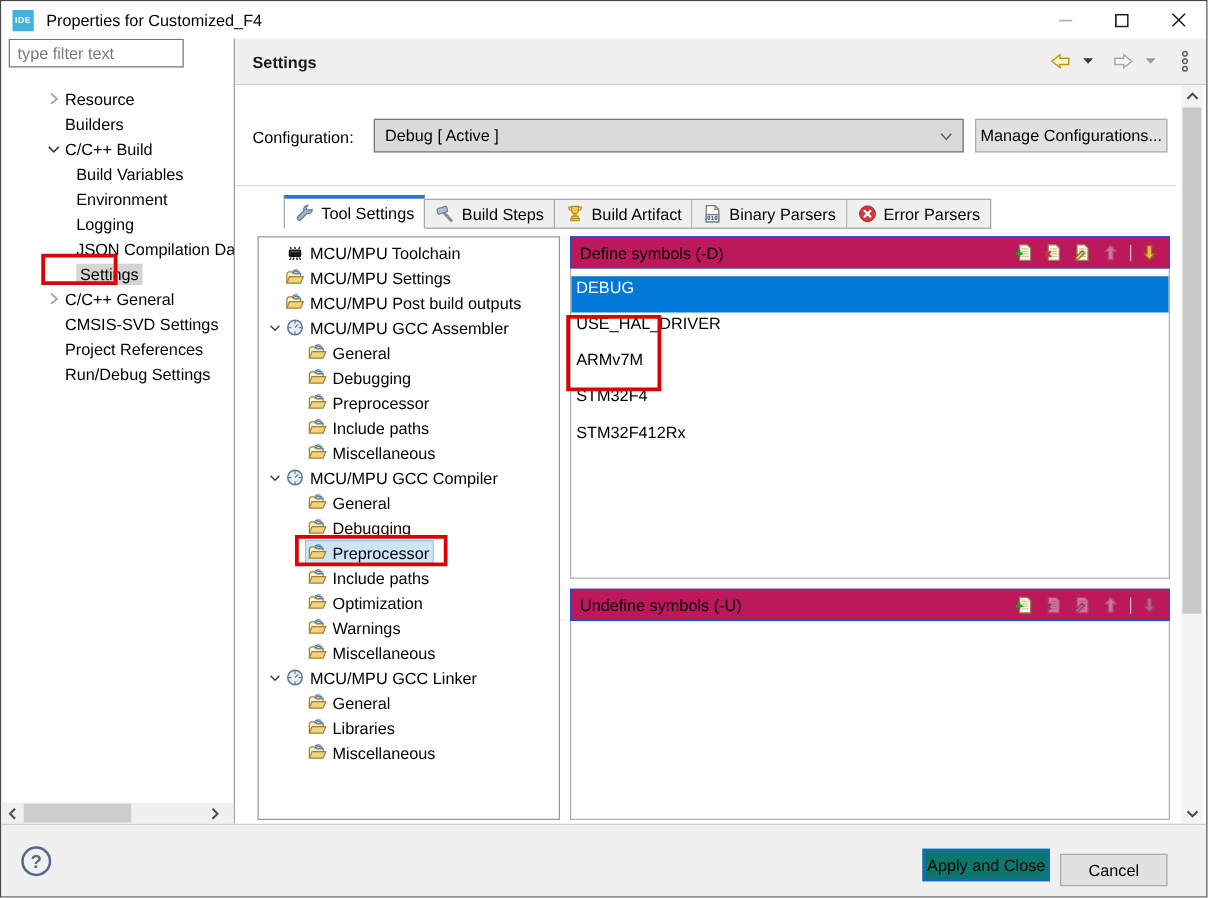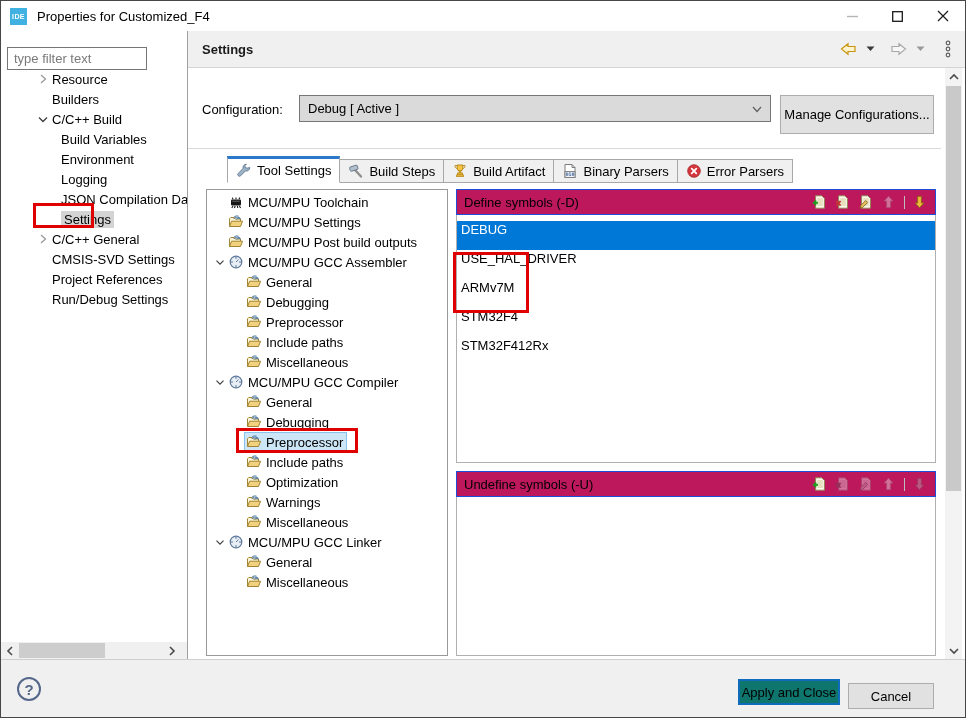--- a/index.html
+++ b/index.html
@@ -10,21 +10,21 @@
   
   .titlebar { position:absolute; left:0; top:0; right:0; height:30px; background:#fff; display:flex; align-items:center; }
   .app-icon { width:17px; height:17px; margin-left:9px; background:#41b1e1; color:#fff; font-size:7px; font-weight:bold;
               display:flex; align-items:center; justify-content:center; letter-spacing:.4px; flex:none; }
   .title-text { margin-left:10px; font-size:13px; color:#000; }
   .win-btns { margin-left:auto; display:flex; height:100%; }
   .win-btn { width:45px; height:100%; display:flex; align-items:center; justify-content:center; }
 
   
   .left-panel { position:absolute; left:0; top:30px; width:187px; height:628px; background:#fff; border-right:1px solid #a0a0a0; overflow:hidden; }
-  .filter-input { position:absolute; left:6px; top:16px; width:140px; height:23px; border:1px solid #767676; padding:0 6px;
+  .filter-input { position:absolute; left:6px; top:0; width:140px; height:23px; border:1px solid #767676; padding:0 6px;
                   font:13px "Liberation Sans", sans-serif; color:#0f766e; outline:none; }
   .filter-input::placeholder { color:#7a7a7a; }
   .ptree { position:absolute; left:0; top:38px; right:0; }
   .ptree-row { height:20px; display:flex; align-items:center; font-size:13px; white-space:nowrap; padding-left:9px; cursor:default;margin-left:24px; }
   .ptree-row.lvl1 { padding-left:18px;text-align:right; }
   .twisty { width:18px; height:16px; display:flex; align-items:center; justify-content:center; flex:none; }
   .plabel.sel { background:#d4d4d4; padding:1px 3px; }
   .hscroll { position:absolute; left:0; bottom:0; height:17px; width:186px; background:#f0f0f0; }
   .hs-arrow { position:absolute; top:0; width:17px; height:17px; display:flex; align-items:center; justify-content:center; }
   .hs-thumb { position:absolute; left:18px; top:1px; width:86px; height:15px; background:#cdcdcd; }
@@ -34,21 +34,21 @@
                  display:flex; align-items:center; }
   .main-header .htitle { font-weight:bold; font-size:13px; margin-left:14px; color:#1a1a1a; }
   .nav { margin-left:auto; display:flex; align-items:center; gap:4px; margin-right:10px; }
   .nav .navbtn { display:flex; align-items:center; justify-content:center; padding:2px; }
 
   
   .config-label { position:absolute; left:201px; top:101px; font-size:13px; }
   .config-combo { position:absolute; left:298px; top:94px; width:472px; height:27px; background:#dadada; border:1px solid #767676;
                   display:flex; align-items:center; font-size:13px; padding:0 8px; }
   .config-combo .caret { margin-left:auto; }
-  .manage-btn { position:absolute; left:779px; top:94px; width:154px; height:39px; background:#e1e1e1; border:1px solid #adadad;
+  .manage-btn { position:absolute; left:779px; top:94px; width:154px; height:27px; background:#e1e1e1; border:1px solid #adadad;
                 font:13px "Liberation Sans", sans-serif; display:flex; align-items:center; justify-content:center; }
   .hsep { position:absolute; left:187px; top:147px; width:753px; height:1px; background:#d9d9d9; }
 
   
   .tabs { position:absolute; left:226px; top:155px; height:27px; display:flex; align-items:flex-end; }
   .tab { height:24px; display:flex; align-items:center; padding:0 8px; gap:5px; font-size:13px; background:#f0f0f0;
          border:1px solid #a8a8a8; border-left:none; }
   .tab:first-child { border-left:1px solid #a8a8a8; }
   .tab.active { height:27px; background:#fff; border-top:3px solid #2b77c8; border-bottom:1px solid #fff; }
   .tab .icon16 { margin:0; }
@@ -654,20 +654,37 @@
             <svg viewBox="0 0 16 16">
               <path d="M1.5 12.5 V4.8 L2.8 3.5 h3.4 l1 1.5 h5.3 v2" fill="#fdf6d8" stroke="#a08433" stroke-width="1"></path>
               <g stroke="#4f7ba8" stroke-width="1" fill="none">
                 <path d="M6.2 2.8 q2.2 -1.6 4.4 -0.6"></path>
                 <path d="M5.6 4.6 q3 -2.4 6.2 -1"></path>
                 <path d="M8.4 5.2 q2.4 -1.4 4.4 -0.4"></path>
               </g>
               <path d="M1.5 12.5 L3.6 7.2 h11 l-2.1 5.3 z" fill="#f3d27f" stroke="#a08433" stroke-width="1"></path>
             </svg>
           </span>
+          <span>Libraries</span>
+        </span>
+      </div>
+      <div class="ttree-row child">
+        <span class="ttwisty"></span>
+        <span class="hlwrap">
+          <span class="icon16">
+            <svg viewBox="0 0 16 16">
+              <path d="M1.5 12.5 V4.8 L2.8 3.5 h3.4 l1 1.5 h5.3 v2" fill="#fdf6d8" stroke="#a08433" stroke-width="1"></path>
+              <g stroke="#4f7ba8" stroke-width="1" fill="none">
+                <path d="M6.2 2.8 q2.2 -1.6 4.4 -0.6"></path>
+                <path d="M5.6 4.6 q3 -2.4 6.2 -1"></path>
+                <path d="M8.4 5.2 q2.4 -1.4 4.4 -0.4"></path>
+              </g>
+              <path d="M1.5 12.5 L3.6 7.2 h11 l-2.1 5.3 z" fill="#f3d27f" stroke="#a08433" stroke-width="1"></path>
+            </svg>
+          </span>
           <span>Miscellaneous</span>
         </span>
       </div>
     </div>
 
   <div class="group" style="top:188px">
     <div class="g-header">
       <span class="g-title">Define symbols (-D)</span>
       <span class="g-toolbar" id="define-toolbar">
           <span class="tb-icon">

